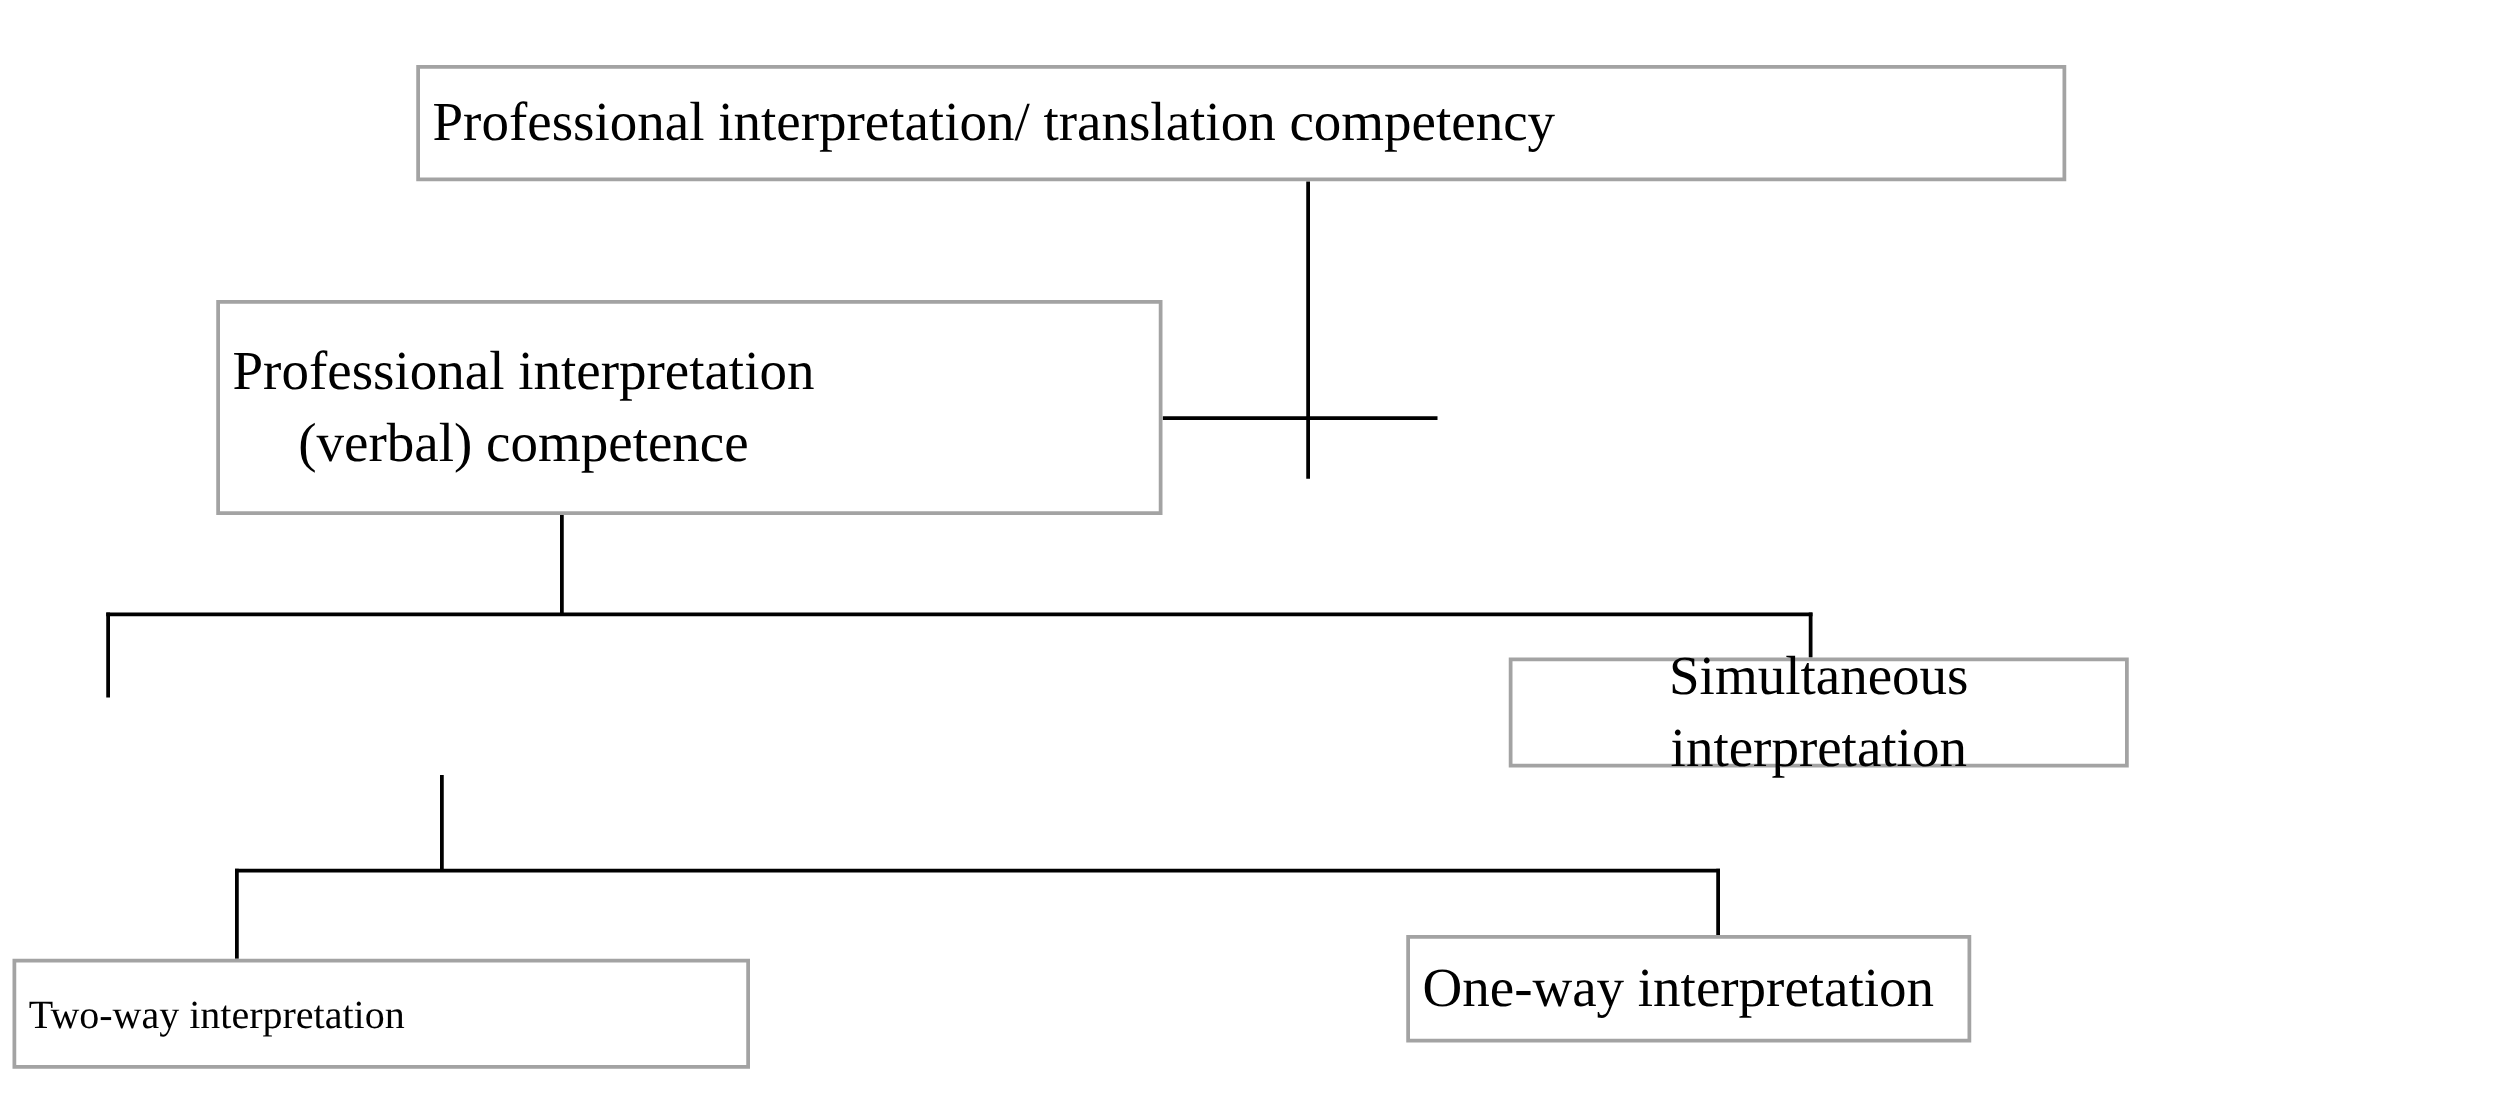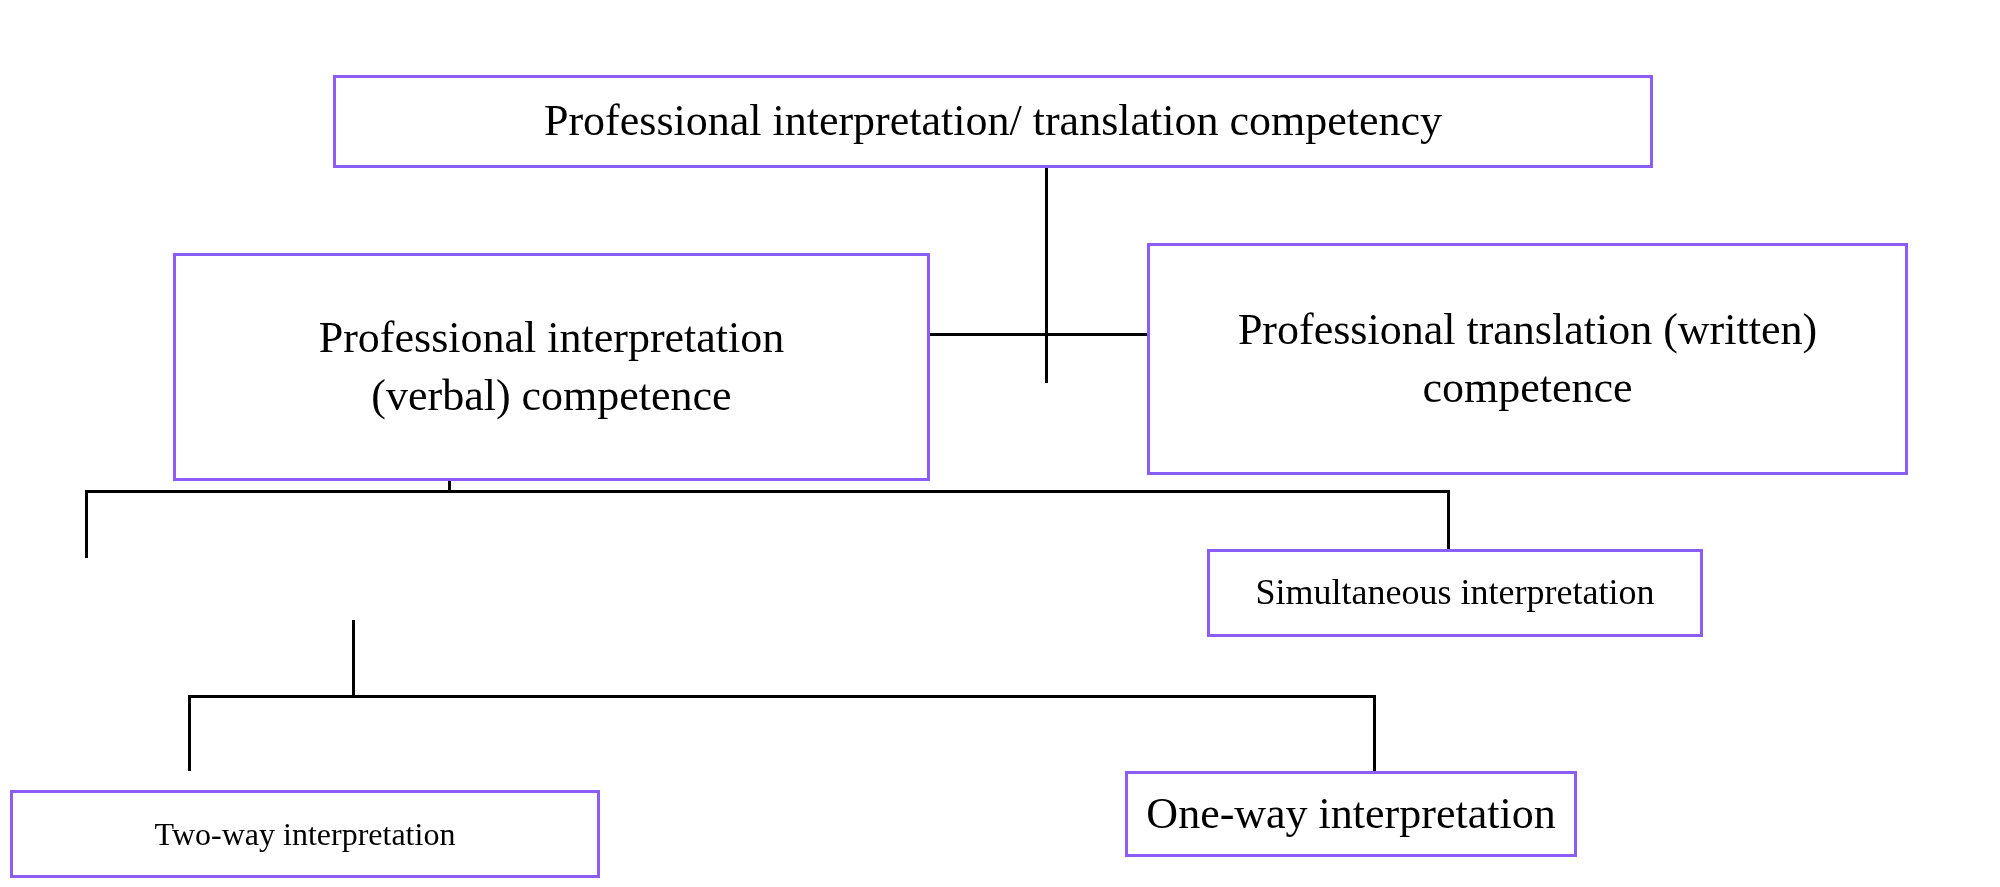--- a/index.html
+++ b/index.html
@@ -11,42 +11,41 @@
     position: relative;
     width: 2000px;
     height: 887px;
     background: #ffffff;
     overflow: hidden;
     font-family: "Liberation Serif", "DejaVu Serif", serif;
   }
   .node {
     position: absolute;
     box-sizing: border-box;
-    border: 3px solid #8b5cf6;
+    border: 3px solid #a3a3a3;
     background: #ffffff;
     display: flex;
     align-items: center;
-    justify-content: center;
+    justify-content: flex-start;
     text-align: center;
     color: #000000;
     line-height: 1.32;
     z-index: 3;
-    margin-top: 23px;
   }
   .node .label {
     display: block;
     padding: 0 10px;
     white-space: pre-line;
   }
   
   #node-root      { left: 333px;  top: 52px;  width: 1320px; height: 93px;  font-size: 44px; }
-  #node-interp    { left: 173px;  top: 230px; width: 757px;  height: 228px; font-size: 44px; }
+  #node-interp    { left: 173px;  top: 240px; width: 757px;  height: 172px; font-size: 44px; }
   #node-trans     { left: 1147px; top: 220px; width: 761px;  height: 232px; font-size: 44px; }
   #node-consec    { left: 70px;   top: 546px; width: 762px;  height: 84px;  font-size: 44px; }
-  #node-simul     { left: 1207px; top: 526px; width: 496px;  height: 88px;  font-size: 36px; }
+  #node-simul     { left: 1207px; top: 526px; width: 496px;  height: 88px;  font-size: 44px; }
   #node-twoway    { left: 10px;   top: 767px; width: 590px;  height: 88px;  font-size: 32px; }
   #node-oneway    { left: 1125px; top: 748px; width: 452px;  height: 86px;  font-size: 44px; }
 
   .line {
     position: absolute;
     background: #000000;
     z-index: 1;
   }
   .vline { width: 3px; }
   .hline { height: 3px; }
@@ -88,24 +87,20 @@
 
   <div class="node" id="node-root">
     <span class="label">Professional interpretation/ translation competency</span>
   </div>
 
   <div class="node" id="node-interp">
     <span class="label">Professional interpretation
 (verbal) competence</span>
   </div>
 
-  <div class="node" id="node-trans">
-    <span class="label">Professional translation (written)
-competence</span>
-  </div>
 
 
   <div class="node" id="node-simul">
     <span class="label">Simultaneous interpretation</span>
   </div>
 
   <div class="node" id="node-twoway">
     <span class="label">Two-way interpretation</span>
   </div>
 

